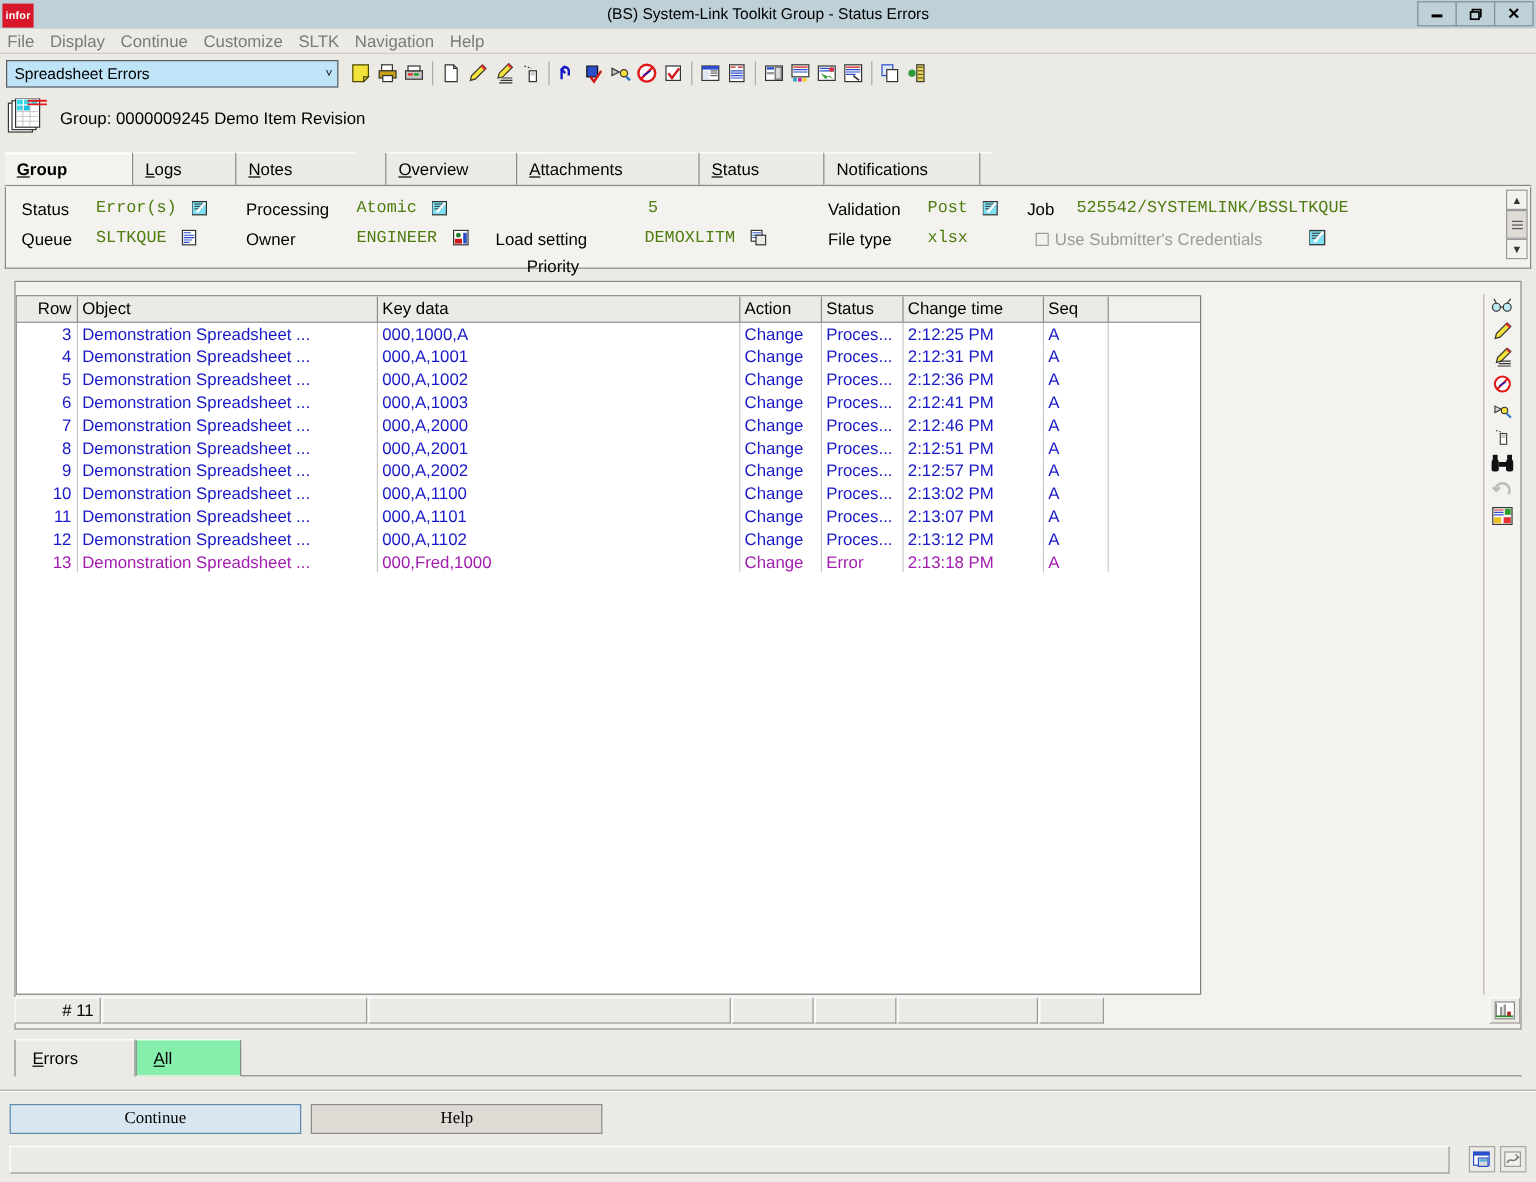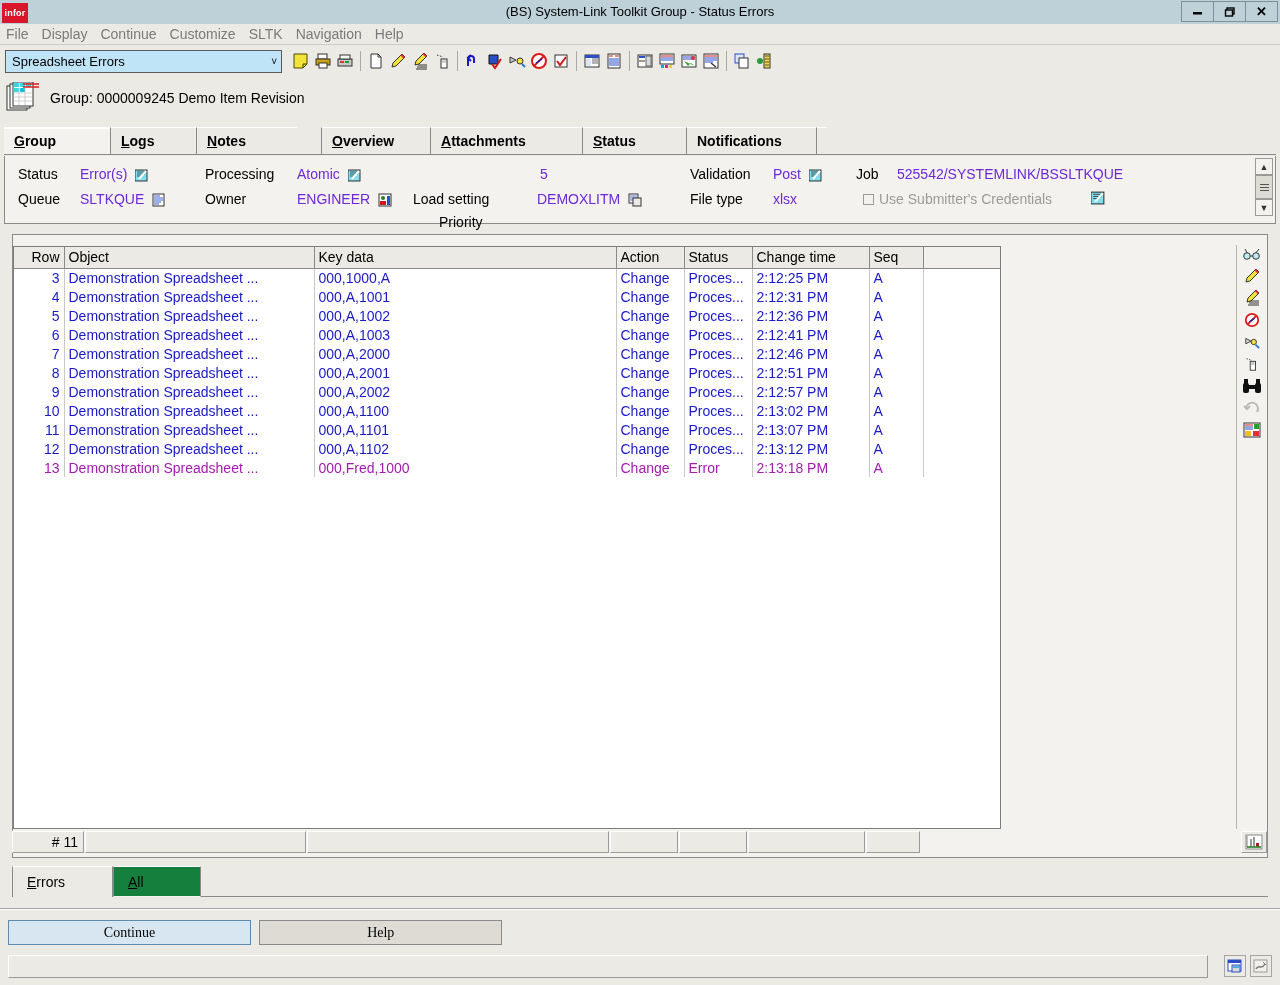--- a/index.html
+++ b/index.html
@@ -79,41 +79,41 @@
   
   .tabstrip {
     position: absolute; left: 4px; top: 127px; width: 1272px; height: 28px;
   }
   .tab {
     position: absolute; top: 0; height: 27px;
     background: #eceae4;
     border-left: 1px solid #8a8a8a;
     border-top: 1px solid #ffffff;
     display: flex; align-items: center;
-    padding-left: 10px; font-size: 14px; font-weight: bold;
+    padding-left: 10px; font-size: 14px;
   }
   .tab.active {
     background: #f4f2ee; font-weight: bold;
     border-left: none; z-index: 3;
     box-shadow: inset 0 1px 0 #fff;
   }
   .tab .u { text-decoration: underline; }
   .tabstrip-line {
     position: absolute; left: 0; top: 27px; width: 1272px; height: 1px; background: #8a8a8a;
   }
 
   
   .detail {
     position: absolute; left: 4px; top: 156px; width: 1272px; height: 68px;
     background: #f4f2ee;
     border: 1px solid #8a8a8a;
     border-top: none;
   }
   .dfield { position: absolute; font-size: 14px; white-space: nowrap; }
-  .dval { color: #6d28d9; }
+  .dval { color: #4d7c0f; font-family: Liberation Mono, monospace; }
   .dicon { display: inline-block; vertical-align: -3px; margin-left: 4px; }
   .chk {
     display: inline-block; width: 11px; height: 11px;
     border: 1px solid #9a9a9a; background: #f4f2ee; vertical-align: -1px; margin-right: 5px;
   }
   .dimlabel { color: #9a9a9a; }
 
   
   .dscroll { position: absolute; right: 2px; top: 2px; width: 18px; height: 62px; }
   .dsbtn {
@@ -175,21 +175,21 @@
   }
   .sbox.num { justify-content: flex-end; }
 
   
   .lowtabs { position: absolute; left: 12px; top: 866px; width: 1256px; height: 32px; }
   .ltab {
     position: absolute; top: 0; height: 31px; background: #eceae4;
     border-left: 1px solid #8a8a8a; border-top: 1px solid #fff; border-right: 1px solid #8a8a8a;
     display: flex; align-items: center; padding: 0 14px; font-size: 14px;
   }
-  .ltab.active { background: #15803d; font-weight: normal; z-index: 3; border-bottom: 1px solid #f4f2ee; }
+  .ltab.active { background: #86efac; font-weight: normal; z-index: 3; border-bottom: 1px solid #f4f2ee; }
 
   
   .btnrow { position: absolute; left: 8px; top: 920px; font-family: Liberation Serif, serif; }
   .btn {
     display: inline-block; width: 243px; height: 25px;
     border: 1px solid #7a8b94;
     font-size: 14px; text-align: center; line-height: 23px;
   }
   .btn.primary { background: #d7e6f0; border-color: #5f8ab0; }
   .btn.plain { background: #dedbd4; border-color: #8a8a8a; margin-left: 5px; }

